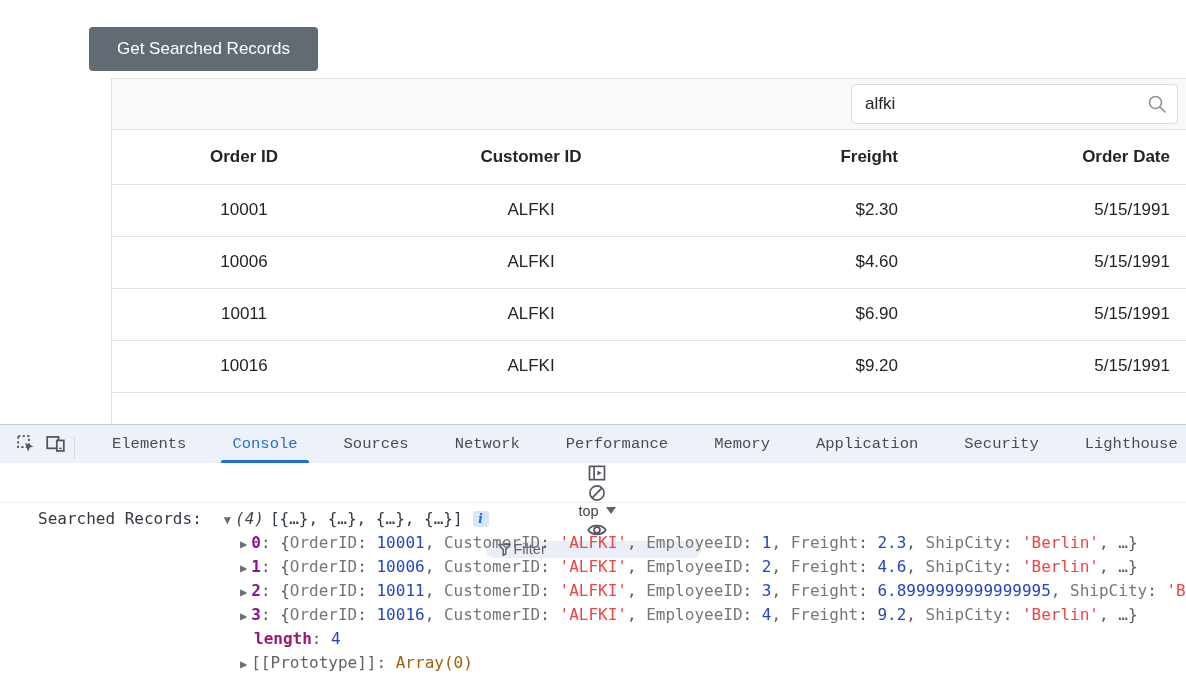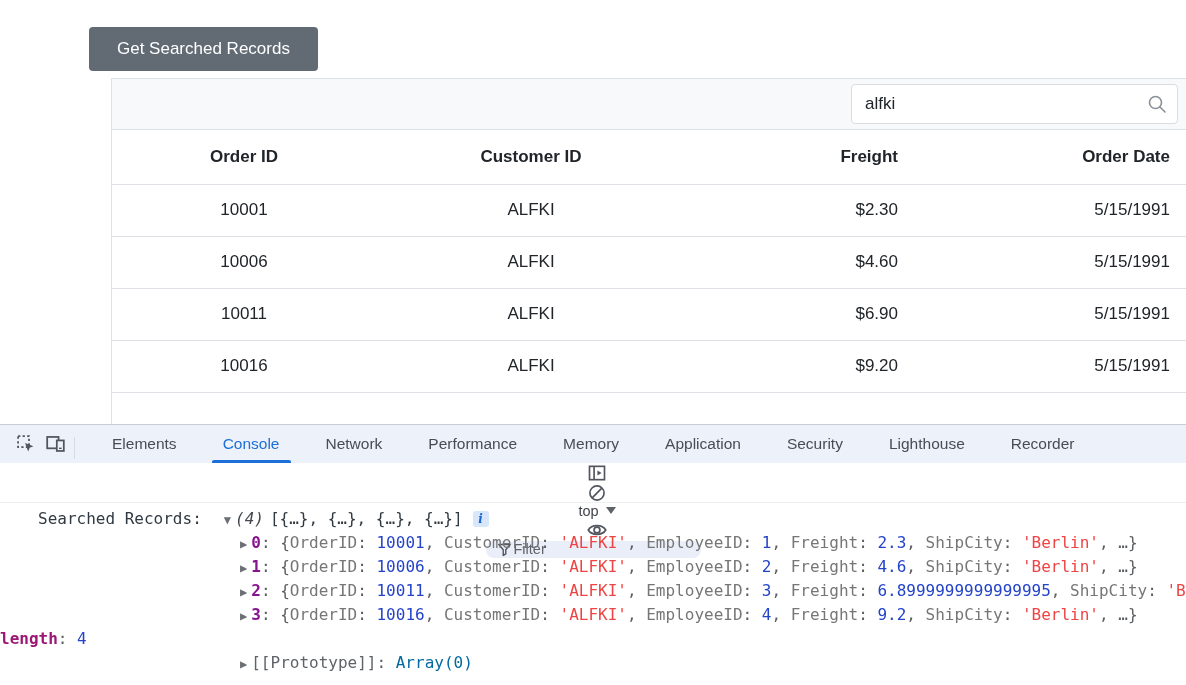--- a/index.html
+++ b/index.html
@@ -30,21 +30,21 @@
   .al{ text-align:center; } .ar{ text-align:right; }
   th:nth-child(1),td:nth-child(1){ padding-left:10px; }
   th:nth-child(2),td:nth-child(2){ padding-left:10px; }
   th:nth-child(3),td:nth-child(3){ padding-right:24px; }
   th:nth-child(4),td:nth-child(4){ padding-right:16px; }
   .grid-bottom-space{ height:31px; background:#fff; }
 
   
   .devtools{ width:1186px; height:260px; border-top:1px solid #c8cdd5; }
   .dt-tabs{ height:38px; background:#edf1f9; display:flex; align-items:stretch;
-            overflow:hidden; white-space:nowrap; }
+            overflow:hidden; white-space:nowrap;font-family:Liberation Mono, monospace; }
   .dt-tabicons{ display:flex; align-items:center; padding:0 6px 0 10px; }
   .icon-btn{ width:30px; height:28px; display:flex; align-items:center; justify-content:center;
              background:transparent; border:none; cursor:pointer; }
   .dt-tabsep{ width:1px; height:22px; background:#d6dbe6; margin:8px 8px 0 4px; }
   .dt-tab{ position:relative; display:flex; align-items:center; padding:0 23px;
            font-size:15.5px; color:#474d57; cursor:pointer; }
   .dt-tab.active{ color:#1b6fd6; }
   .dt-tab.active::after{ content:""; position:absolute; left:12px; right:12px; bottom:0;
                          height:3px; background:#1b6fd6; border-radius:2px 2px 0 0; }
 
@@ -68,21 +68,21 @@
   .tk-caret{ color:#6b6f74; font-size:12px; margin-right:4px; }
   .tk-count{ color:#44474c; font-style:italic; margin-right:6px; }
   .tk-preview{ color:#303942; }
   .tk-idx{ color:#881391; font-weight:bold; }
   .tk-key{ color:#767676; }
   .tk-punct{ color:#5c5f62; }
   .tk-num{ color:#2444c8; }
   .tk-str{ color:#ef4444; }
   .tk-len{ color:#9c1875; font-weight:bold; }
   .tk-proto{ color:#5f6368; }
-  .tk-protoval{ color:#0369a1; }
+  .tk-protoval{ color:#a16207; }
   .tk-info{ display:inline-block; margin-left:10px; width:16px; height:16px; line-height:16px;
             text-align:center; background:#d8e6fc; color:#1a66d0; border-radius:3px;
             font-family:"DejaVu Serif",serif; font-style:italic; font-weight:bold;
             font-size:12px; vertical-align:1px; cursor:pointer; }
 </style>
 </head>
 <body>
 
 
 
@@ -160,20 +160,21 @@
           <rect x="2.5" y="4.5" width="13" height="13" fill="none" stroke="#51565e" stroke-width="2"></rect>
           <rect x="13.5" y="8.5" width="8" height="12" fill="#edf1f9" stroke="#51565e" stroke-width="2"></rect>
           <line x1="16" y1="17.5" x2="19" y2="17.5" stroke="#51565e" stroke-width="1.6"></line>
         </svg>
       </button>
       <span class="dt-tabsep"></span>
     </div>
     <div id="dt-tab-list" style="display:flex;">
         <div class="dt-tab">Elements</div>
         <div class="dt-tab active">Console</div>
+        <div class="dt-tab">Sources</div>
         <div class="dt-tab">Network</div>
         <div class="dt-tab">Performance</div>
         <div class="dt-tab">Memory</div>
         <div class="dt-tab">Application</div>
         <div class="dt-tab">Security</div>
         <div class="dt-tab">Lighthouse</div>
         <div class="dt-tab">Recorder</div>
       </div>
   </div>
 
@@ -213,19 +214,19 @@
       <input type="text" placeholder="Filter" style="">
     </div>
   </div>
 
   <div class="dt-console" id="console-out">
       <div class="console-line" style="padding-left: 38px;"><span class="tk-label">Searched Records:</span><span class="tk-caret">▼</span><span class="tk-count">(4)</span><span class="tk-preview">[{…}, {…}, {…}, {…}]</span><span class="tk-info">i</span></div>
       <div class="console-line" style="padding-left: 240px;"><span class="tk-caret">▶</span><span class="tk-idx">0</span><span class="tk-punct">: {</span><span class="tk-key">OrderID</span><span class="tk-punct">: </span><span class="tk-num">10001</span><span class="tk-punct">, </span><span class="tk-key">CustomerID</span><span class="tk-punct">: </span><span class="tk-str">'ALFKI'</span><span class="tk-punct">, </span><span class="tk-key">EmployeeID</span><span class="tk-punct">: </span><span class="tk-num">1</span><span class="tk-punct">, </span><span class="tk-key">Freight</span><span class="tk-punct">: </span><span class="tk-num">2.3</span><span class="tk-punct">, </span><span class="tk-key">ShipCity</span><span class="tk-punct">: </span><span class="tk-str">'Berlin'</span><span class="tk-punct">, …}</span></div>
       <div class="console-line" style="padding-left: 240px;"><span class="tk-caret">▶</span><span class="tk-idx">1</span><span class="tk-punct">: {</span><span class="tk-key">OrderID</span><span class="tk-punct">: </span><span class="tk-num">10006</span><span class="tk-punct">, </span><span class="tk-key">CustomerID</span><span class="tk-punct">: </span><span class="tk-str">'ALFKI'</span><span class="tk-punct">, </span><span class="tk-key">EmployeeID</span><span class="tk-punct">: </span><span class="tk-num">2</span><span class="tk-punct">, </span><span class="tk-key">Freight</span><span class="tk-punct">: </span><span class="tk-num">4.6</span><span class="tk-punct">, </span><span class="tk-key">ShipCity</span><span class="tk-punct">: </span><span class="tk-str">'Berlin'</span><span class="tk-punct">, …}</span></div>
       <div class="console-line" style="padding-left: 240px;"><span class="tk-caret">▶</span><span class="tk-idx">2</span><span class="tk-punct">: {</span><span class="tk-key">OrderID</span><span class="tk-punct">: </span><span class="tk-num">10011</span><span class="tk-punct">, </span><span class="tk-key">CustomerID</span><span class="tk-punct">: </span><span class="tk-str">'ALFKI'</span><span class="tk-punct">, </span><span class="tk-key">EmployeeID</span><span class="tk-punct">: </span><span class="tk-num">3</span><span class="tk-punct">, </span><span class="tk-key">Freight</span><span class="tk-punct">: </span><span class="tk-num">6.8999999999999995</span><span class="tk-punct">, </span><span class="tk-key">ShipCity</span><span class="tk-punct">: </span><span class="tk-str">'Berlin'</span></div>
       <div class="console-line" style="padding-left: 240px;"><span class="tk-caret">▶</span><span class="tk-idx">3</span><span class="tk-punct">: {</span><span class="tk-key">OrderID</span><span class="tk-punct">: </span><span class="tk-num">10016</span><span class="tk-punct">, </span><span class="tk-key">CustomerID</span><span class="tk-punct">: </span><span class="tk-str">'ALFKI'</span><span class="tk-punct">, </span><span class="tk-key">EmployeeID</span><span class="tk-punct">: </span><span class="tk-num">4</span><span class="tk-punct">, </span><span class="tk-key">Freight</span><span class="tk-punct">: </span><span class="tk-num">9.2</span><span class="tk-punct">, </span><span class="tk-key">ShipCity</span><span class="tk-punct">: </span><span class="tk-str">'Berlin'</span><span class="tk-punct">, …}</span></div>
-      <div class="console-line" style=""><span class="tk-len">length</span><span class="tk-punct">: </span><span class="tk-num">4</span></div>
+      <div class="console-line" style="padding-left: 254px;"><span class="tk-len">length</span><span class="tk-punct">: </span><span class="tk-num">4</span></div>
       <div class="console-line" style="padding-left: 240px;"><span class="tk-caret">▶</span><span class="tk-proto">[[Prototype]]</span><span class="tk-punct">: </span><span class="tk-protoval">Array(0)</span></div>
     </div>
 </div>
 
 
 
 
 </body></html>

